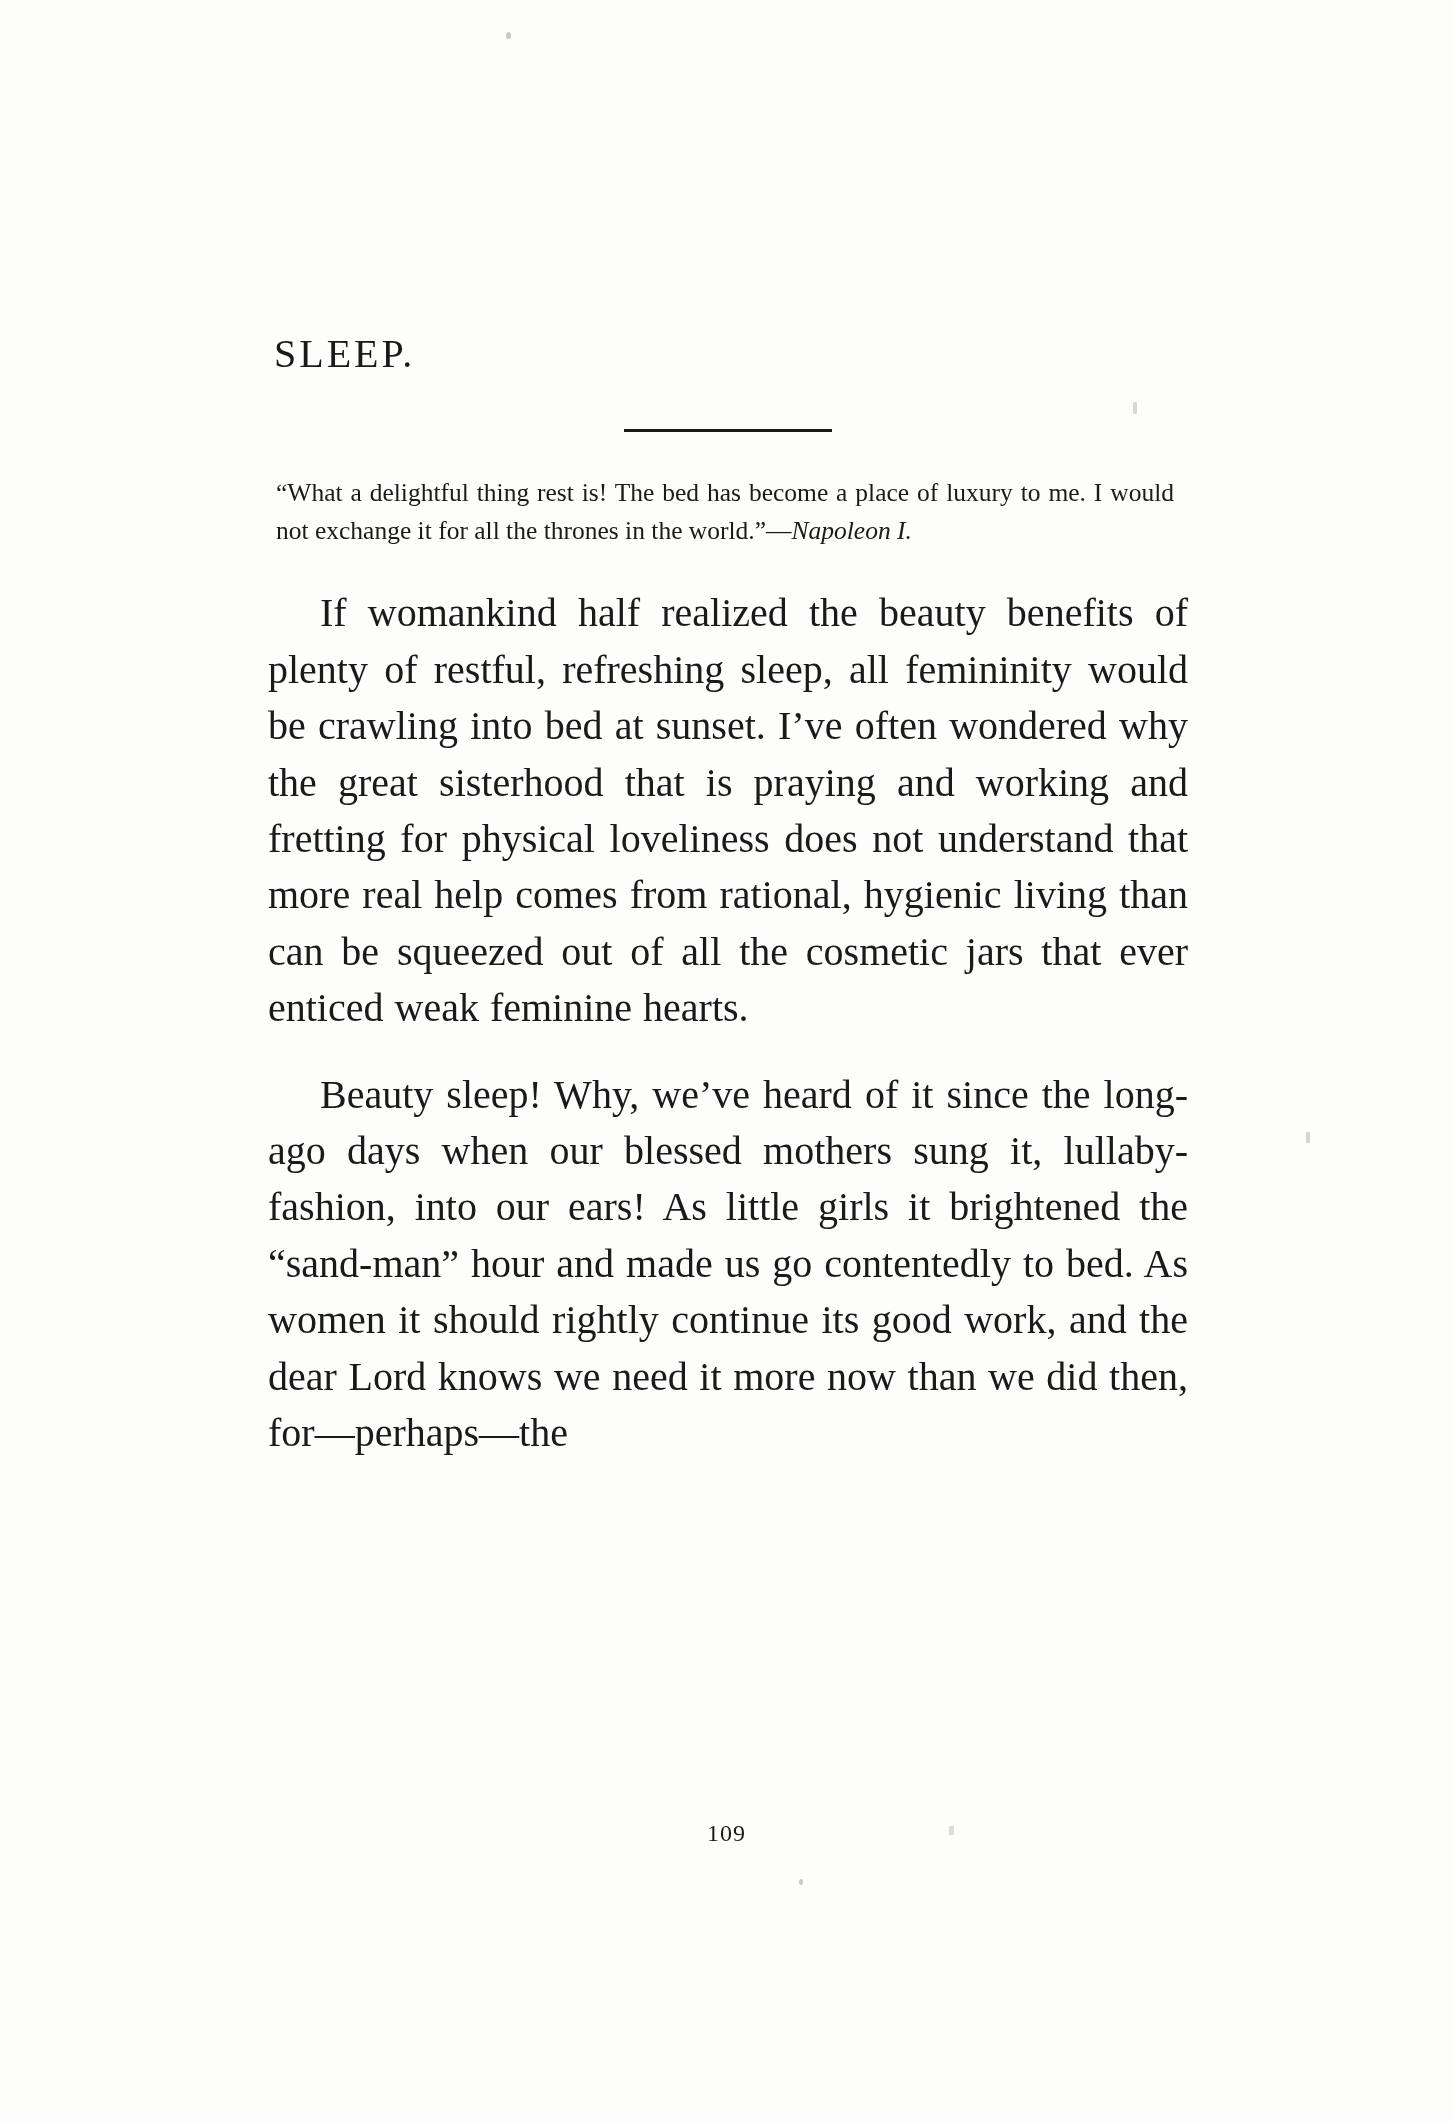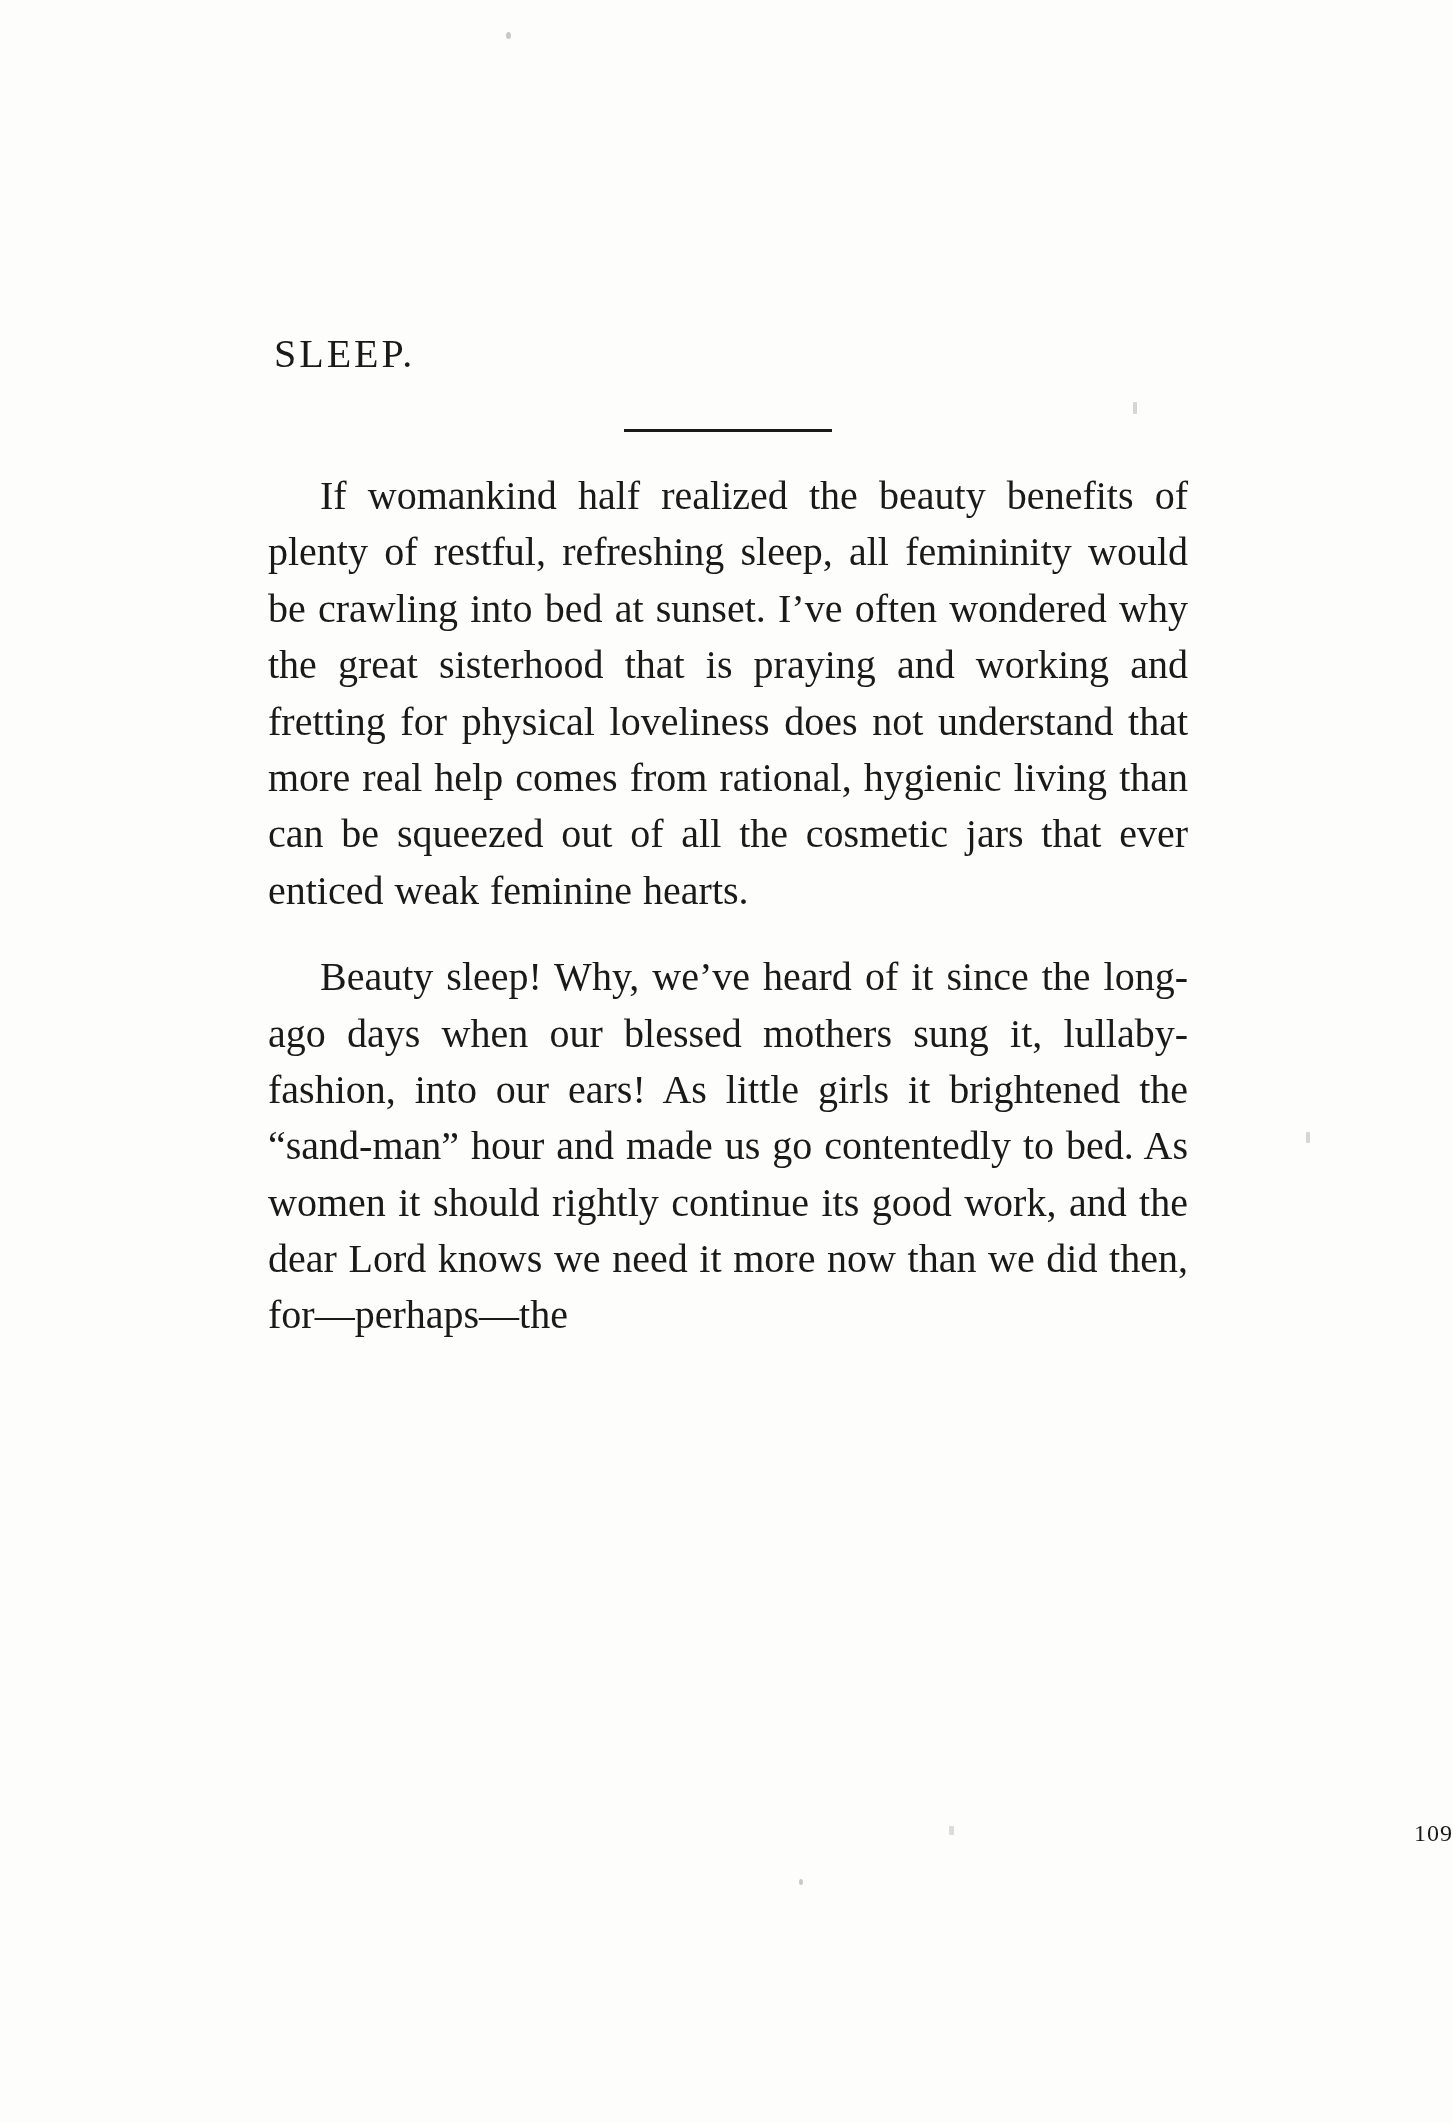--- a/index.html
+++ b/index.html
@@ -76,21 +76,21 @@
   }
   .body-par.first {
     margin-top: 36px;
   }
 
   .folio {
     position: absolute;
     left: 0;
     top: 1820px;
     width: 1453px;
-    text-align: right;
+    text-align: center;
     font-size: 24px;
     letter-spacing: 1px;
   }
 
   
   .speck {
     position: absolute;
     background: #c9c9c4;
     border-radius: 50%;
   }
@@ -112,20 +112,21 @@
   <div class="speck s5"></div>
 
   <div class="content">
 
     <h1 class="chapter-title">SLEEP.</h1>
 
     <div class="rule-wrap">
       <div class="rule"></div>
     </div>
 
+    <p class="epigraph"><span>“What a delightful thing rest is!   The bed has become a place of luxury to me.   I would not exchange it for all the thrones in the world.”—</span><span class="attrib">Napoleon I.</span></p>
 
     <p class="body-par first">If womankind half realized the beauty benefits of plenty of restful, refreshing sleep, all femininity would be crawling into bed at sunset.   I’ve often wondered why the great sisterhood that is praying and working and fretting for physical loveliness does not understand that more real help comes from rational, hygienic living than can be squeezed out of all the cosmetic jars that ever enticed weak feminine hearts.</p>
 
     <p class="body-par">Beauty sleep!   Why, we’ve heard of it since the long-ago days when our blessed mothers sung it, lullaby-fashion, into our ears!   As little girls it brightened the “sand-man” hour and made us go contentedly to bed.   As women it should rightly continue its good work, and the dear Lord knows we need it more now than we did then, for—perhaps—the</p>
 
   </div>
 
   <div class="folio">109</div>
 
 </div>

